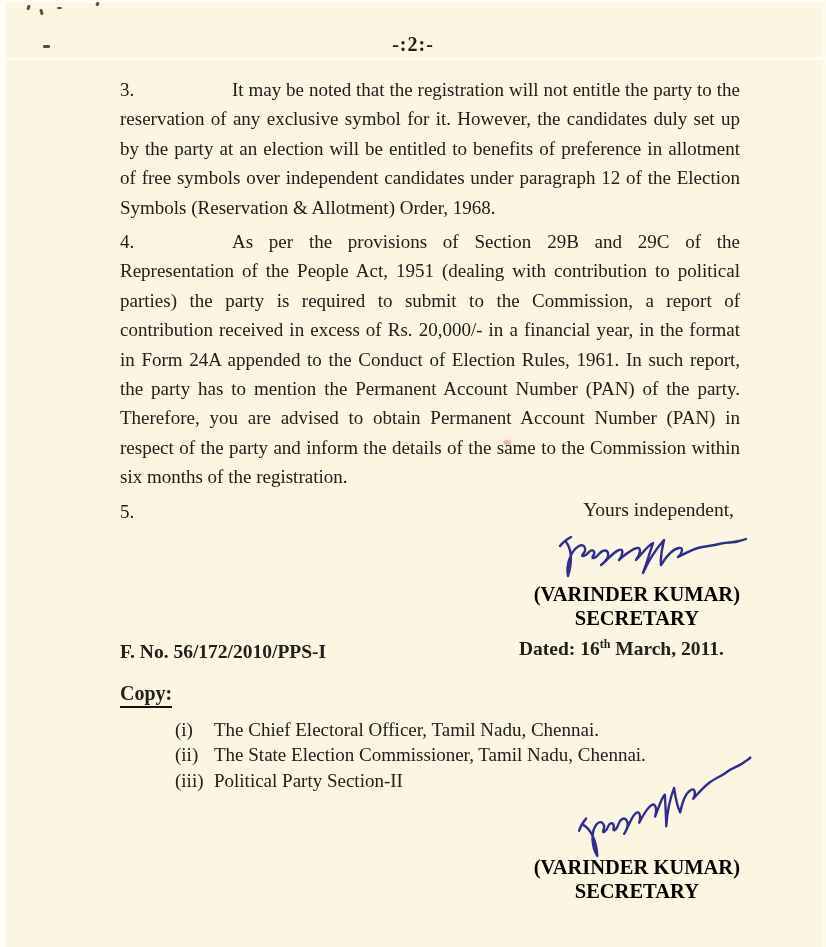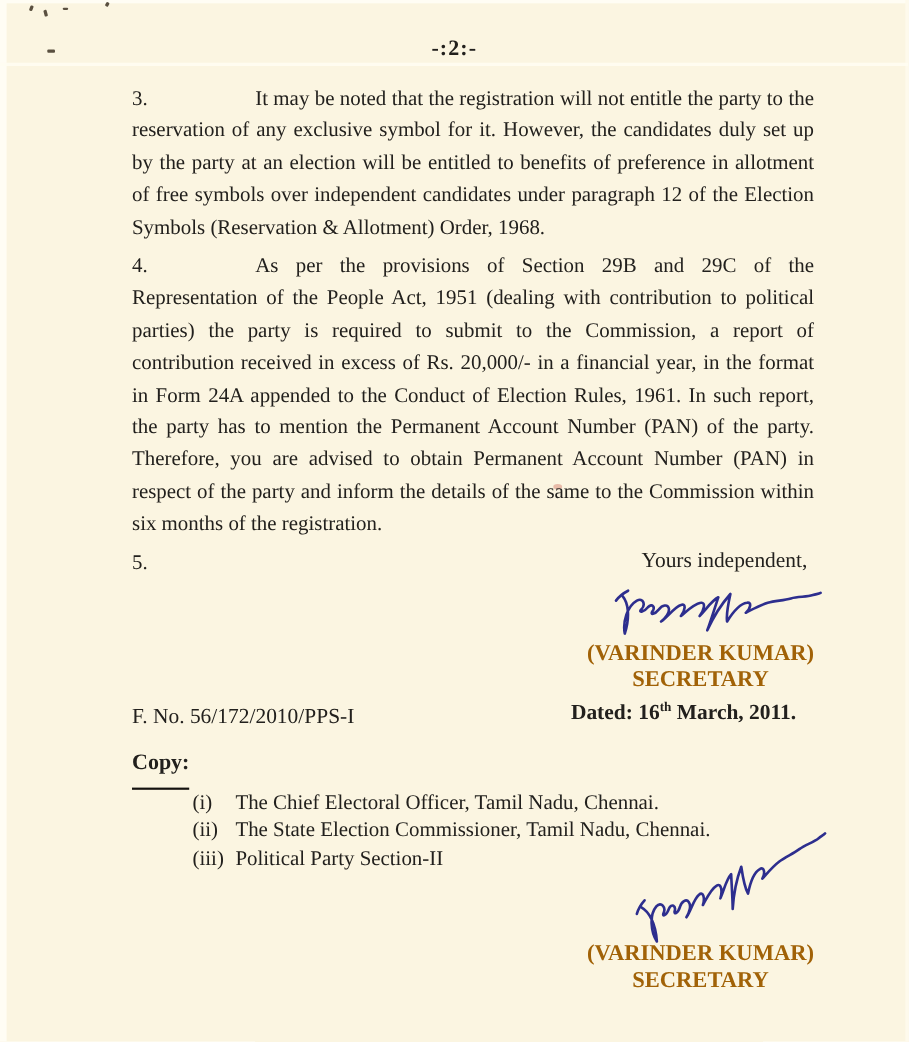--- a/index.html
+++ b/index.html
@@ -41,40 +41,40 @@
   .salutation{
     position:absolute;top:499px;right:92px;
     font-size:19.5px;
   }
   .sig1{position:absolute;left:552px;top:520px;}
   .sig2{position:absolute;left:568px;top:772px;transform:rotate(-21deg);}
   .sig-svg path{fill:none;stroke:var(--sig-ink);stroke-width:2.4;stroke-linecap:round;stroke-linejoin:round;}
 
   .closing-names{
     position:absolute;right:86px;text-align:center;
-    font-weight:bold;font-size:20.5px;line-height:23.5px;color:#a16207;
+    font-weight:bold;font-size:20.5px;line-height:23.5px;color:#000000;
   }
   .closing-names.first{top:583px;}
   .closing-names.second{top:856px;}
 
   .file-no{
     position:absolute;left:120px;top:641px;
-    font-weight:normal;font-size:19.5px;text-align:right;
+    font-weight:bold;font-size:19.5px;text-align:right;
   }
   .dated{
     position:absolute;left:519px;top:638px;
     font-weight:bold;font-size:19.5px;text-align:right;
   }
   .dated sup{font-size:12px;vertical-align:super;line-height:0;}
 
   .copy-heading{
     position:absolute;left:120px;top:682px;
     font-weight:bold;font-size:20px;
   }
-  .copy-heading span{display:inline-block;border-bottom:2px solid #14120f;padding-bottom:11px;}
+  .copy-heading span{display:inline-block;border-bottom:2px solid #14120f;padding-bottom:1px;}
 
   .copy-list{
     position:absolute;left:175px;top:717px;width:480px;
     font-size:19px;line-height:25.4px;
   }
   .copy-item{display:flex;}
   .li-num{width:39px;flex:none;}
 </style>
 </head>
 <body>

